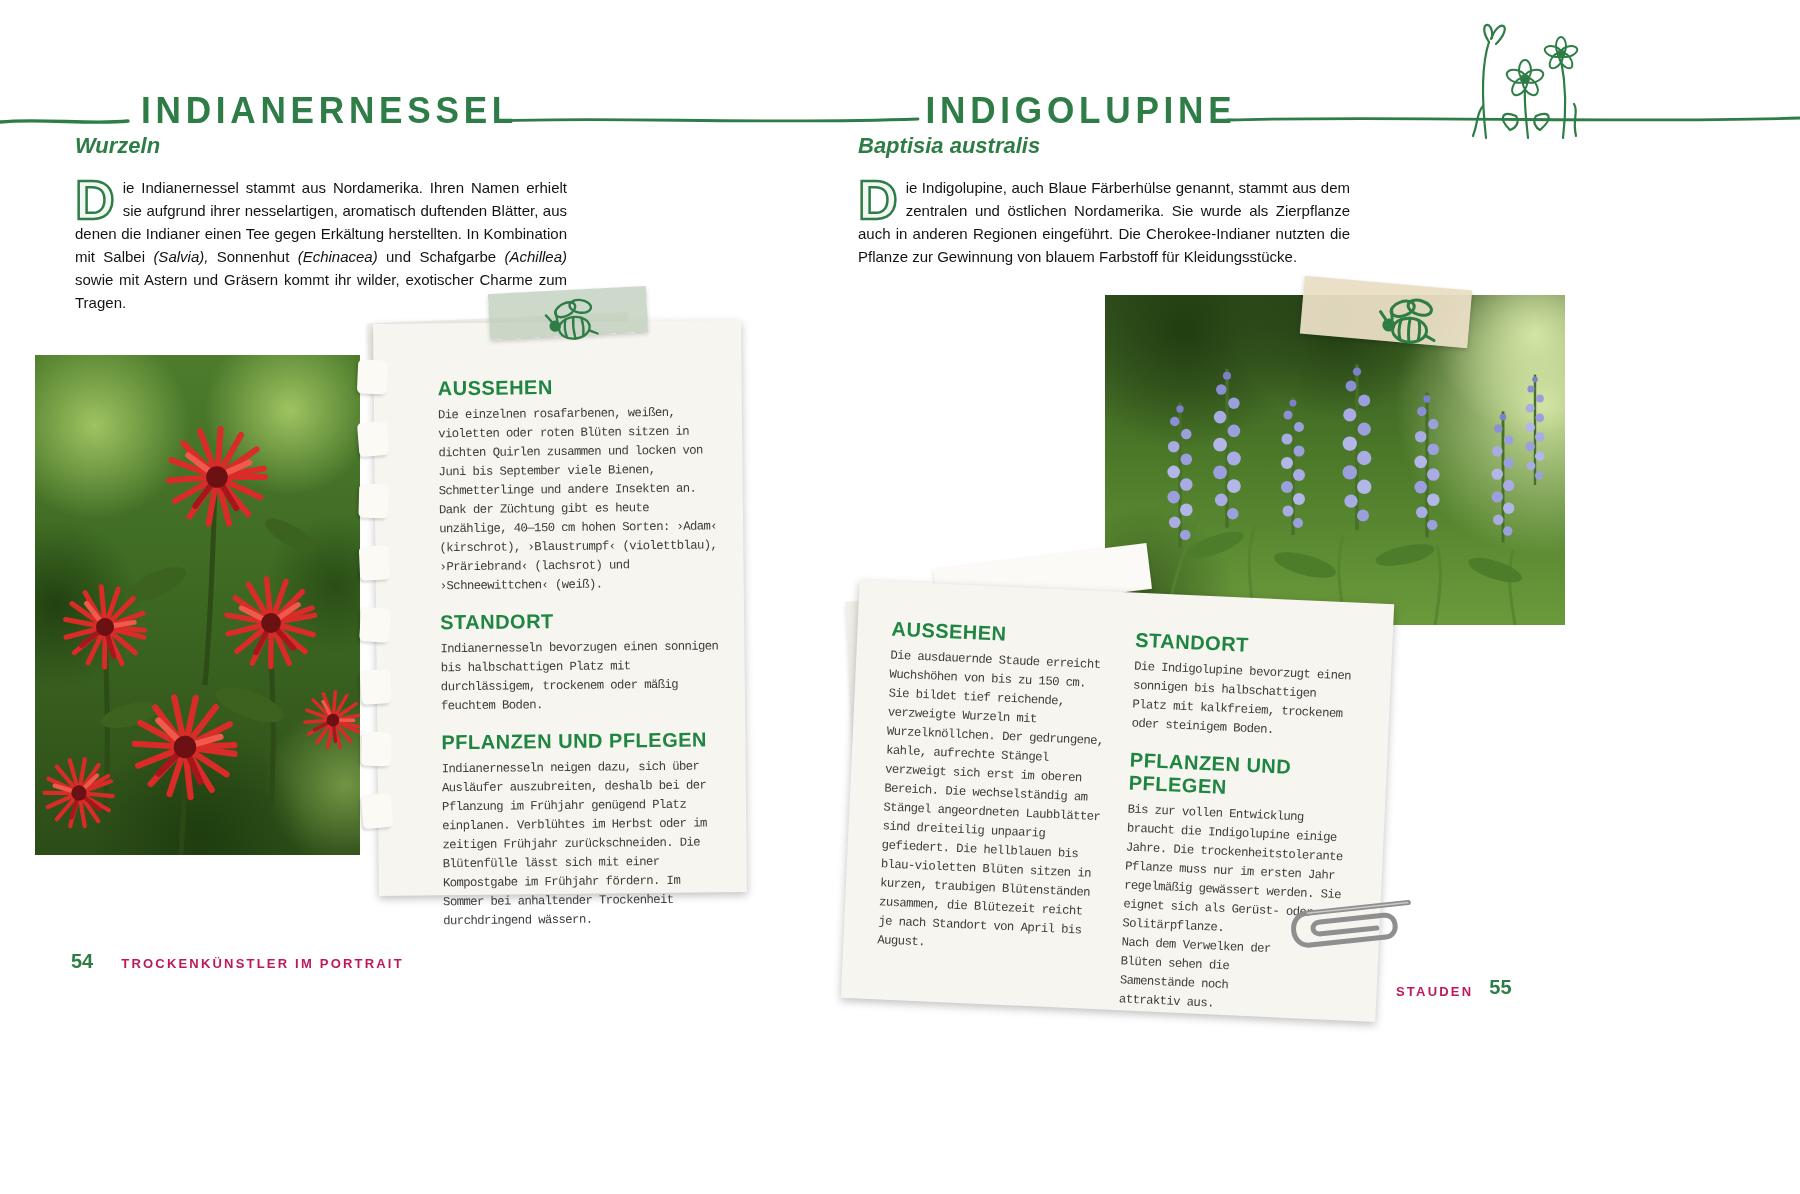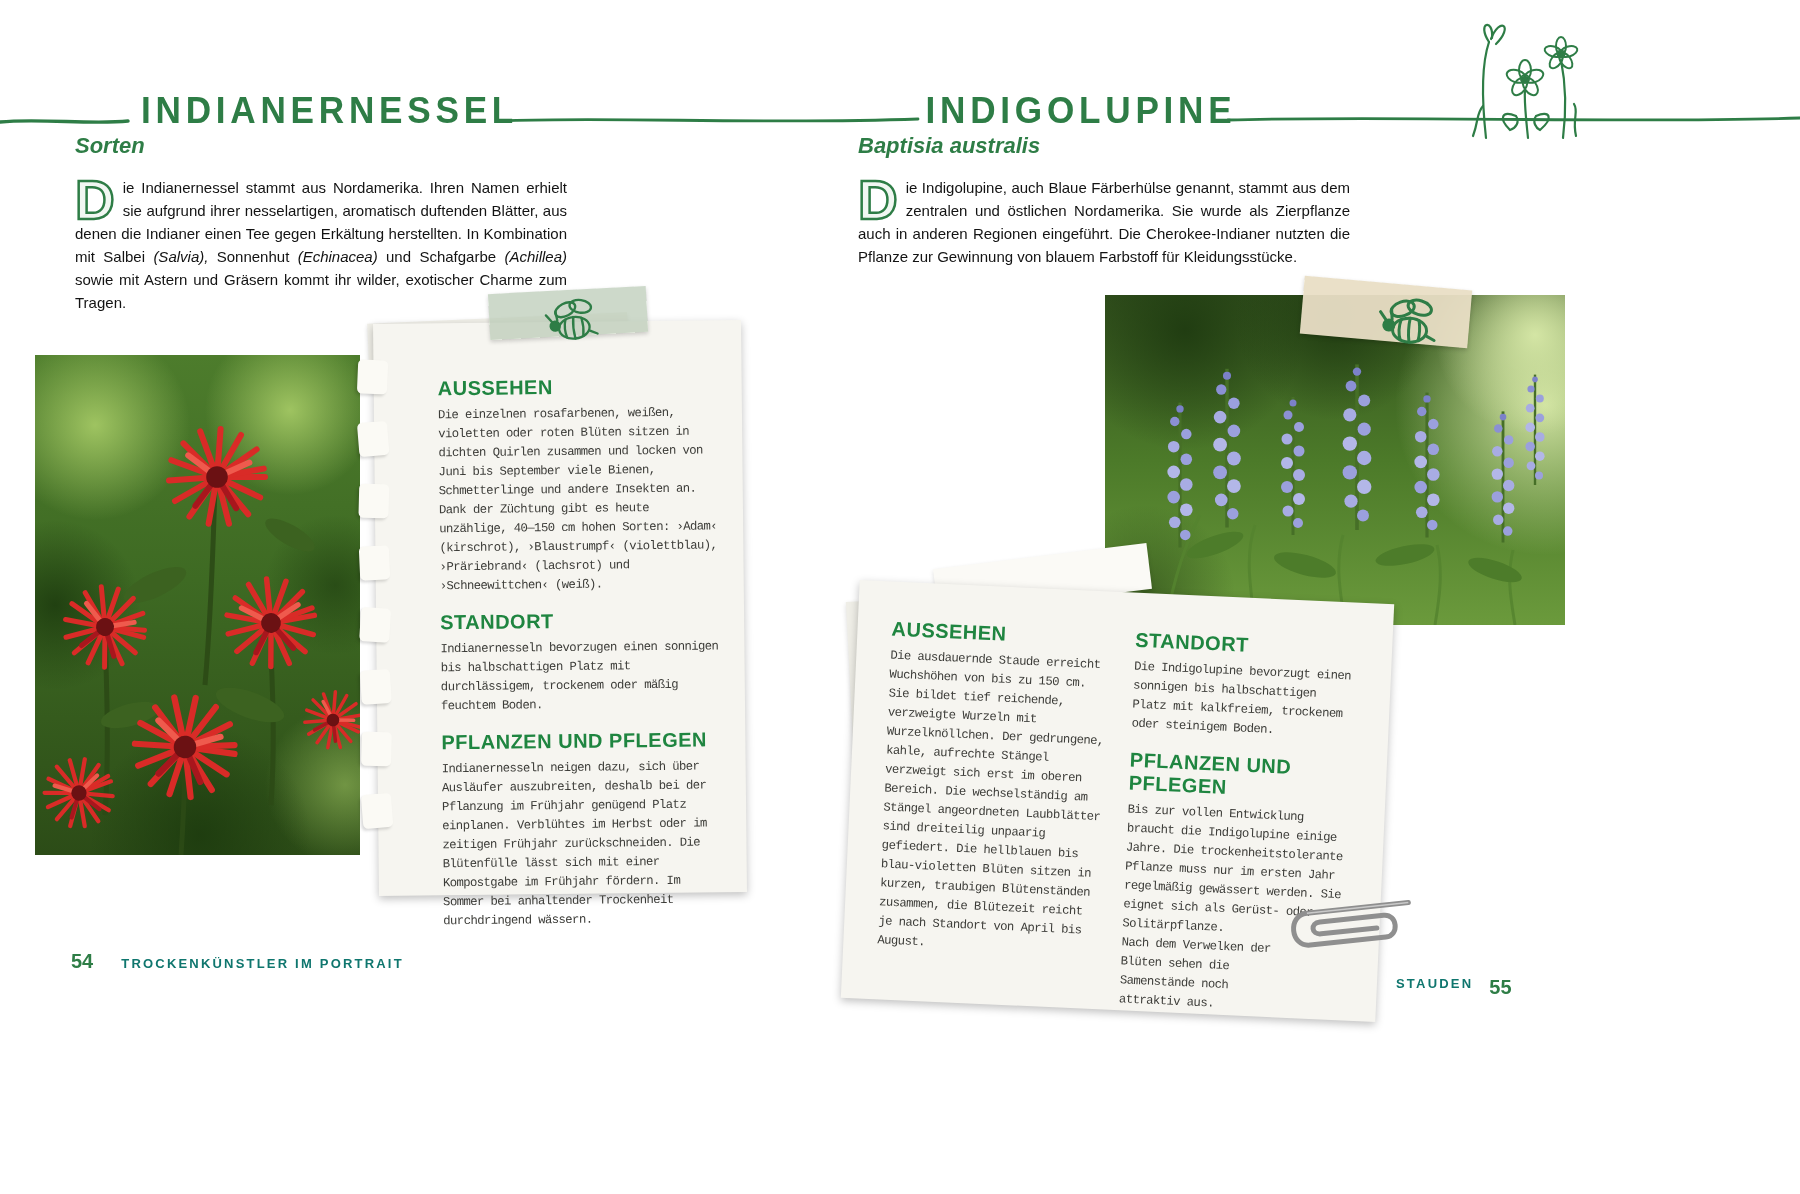--- a/index.html
+++ b/index.html
@@ -32,21 +32,21 @@
     font-family:"Liberation Mono",monospace;font-size:12.3px;letter-spacing:-.6px;
     line-height:19px;color:#3c3c38;
   }
   .stub{
     position:absolute;width:30px;height:34px;left:-16px;background:#fbfaf5;
     border-radius:5px;box-shadow:-2px 2px 3px rgba(0,0,0,.15);
   }
   .tape{box-shadow:0 2px 4px rgba(0,0,0,.18);}
   
   .pagenum{font-size:20px;font-weight:bold;color:#2e7d46;}
-  .footlabel{font-size:13px;font-weight:bold;letter-spacing:2.2px;color:#0f766e;}
+  .footlabel{font-size:13px;font-weight:bold;letter-spacing:2.2px;color:#be185d;}
   .cols{display:flex;gap:26px;}
 </style>
 </head>
 <body>
 
 <svg class="abs" style="left:0;top:0;width:1800px;height:160px" viewBox="0 0 1800 160">
   <path d="M0,122 C40,118 92,125 128,121" stroke="#2e7d46" stroke-width="3.4" fill="none" stroke-linecap="round"></path>
   <path d="M497,121 C610,116 760,125 918,119" stroke="#2e7d46" stroke-width="2.8" fill="none" stroke-linecap="round"></path>
   <path d="M1228,120 C1400,115 1620,124 1800,118" stroke="#2e7d46" stroke-width="2.8" fill="none" stroke-linecap="round"></path>
 </svg>
@@ -73,21 +73,21 @@
     <ellipse cx="57" cy="52" rx="6" ry="10"></ellipse>
     <ellipse cx="57" cy="52" rx="6" ry="10" transform="rotate(72 57 61)"></ellipse>
     <ellipse cx="57" cy="52" rx="6" ry="10" transform="rotate(144 57 61)"></ellipse>
     <ellipse cx="57" cy="52" rx="6" ry="10" transform="rotate(216 57 61)"></ellipse>
     <ellipse cx="57" cy="52" rx="6" ry="10" transform="rotate(288 57 61)"></ellipse>
     <circle cx="57" cy="61" r="4"></circle>
   </g>
 </svg>
 
 <div class="abs plant-title" style="left:132px;top:90px;width:362px">INDIANERNESSEL</div>
-<div class="abs plant-subtitle" style="left:75px;top:133px">Sorten</div>
+<div class="abs plant-subtitle" style="left:75px;top:133px">Wurzeln</div>
 
 <p class="abs intro" style="left:75px;top:176px;width:492px;margin:0">
   <span class="dropcap">D</span><span>ie Indianernessel stammt aus Nordamerika. Ihren Namen erhielt sie aufgrund ihrer nesselartigen, aromatisch duftenden Blätter, aus denen die Indianer einen Tee gegen Erkältung herstellten. In Kombination mit Salbei </span><em>(Salvia),</em><span> Sonnenhut </span><em>(Echinacea)</em><span> und Schafgarbe </span><em>(Achillea)</em><span> sowie mit Astern und Gräsern kommt ihr wilder, exotischer Charme zum Tragen.</span>
 </p>
 
 <svg class="abs" style="left:35px;top:355px;width:325px;height:500px" viewBox="0 0 325 500">
   <defs>
     <linearGradient id="lbg" x1="0" y1="0" x2="0" y2="1">
       <stop offset="0" stop-color="#4d7c2c"></stop>
         <stop offset=".45" stop-color="#3e6a23"></stop>
@@ -290,16 +290,16 @@
       <div class="card-t" style="width:152px">Nach dem Verwelken der Blüten sehen die Samenstände noch attraktiv aus.</div>
     </div>
   </div>
 </div>
 
 <svg class="abs" style="left:1258px;top:882px;width:160px;height:80px;transform:rotate(-6deg)" viewBox="0 0 160 80">
   <path d="M152,28 L50,28 C30,28 30,60 50,60 L126,60 C140,60 140,38 126,38 L62,38 C52,38 52,50 62,50 L118,50" stroke="#8f8f8f" stroke-width="5" fill="none" stroke-linecap="round"></path>
   <path d="M152,28 L50,28" stroke="#c9c9c9" stroke-width="1.6" fill="none"></path>
 </svg>
 
-<div class="abs" style="left:1396px;top:976px;display:flex;align-items:flex-start;gap:16px">
+<div class="abs" style="left:1396px;top:976px;display:flex;align-items:flex-end;gap:16px">
   <span class="footlabel">STAUDEN</span>
   <span class="pagenum">55</span>
 </div>
 
 </body></html>

